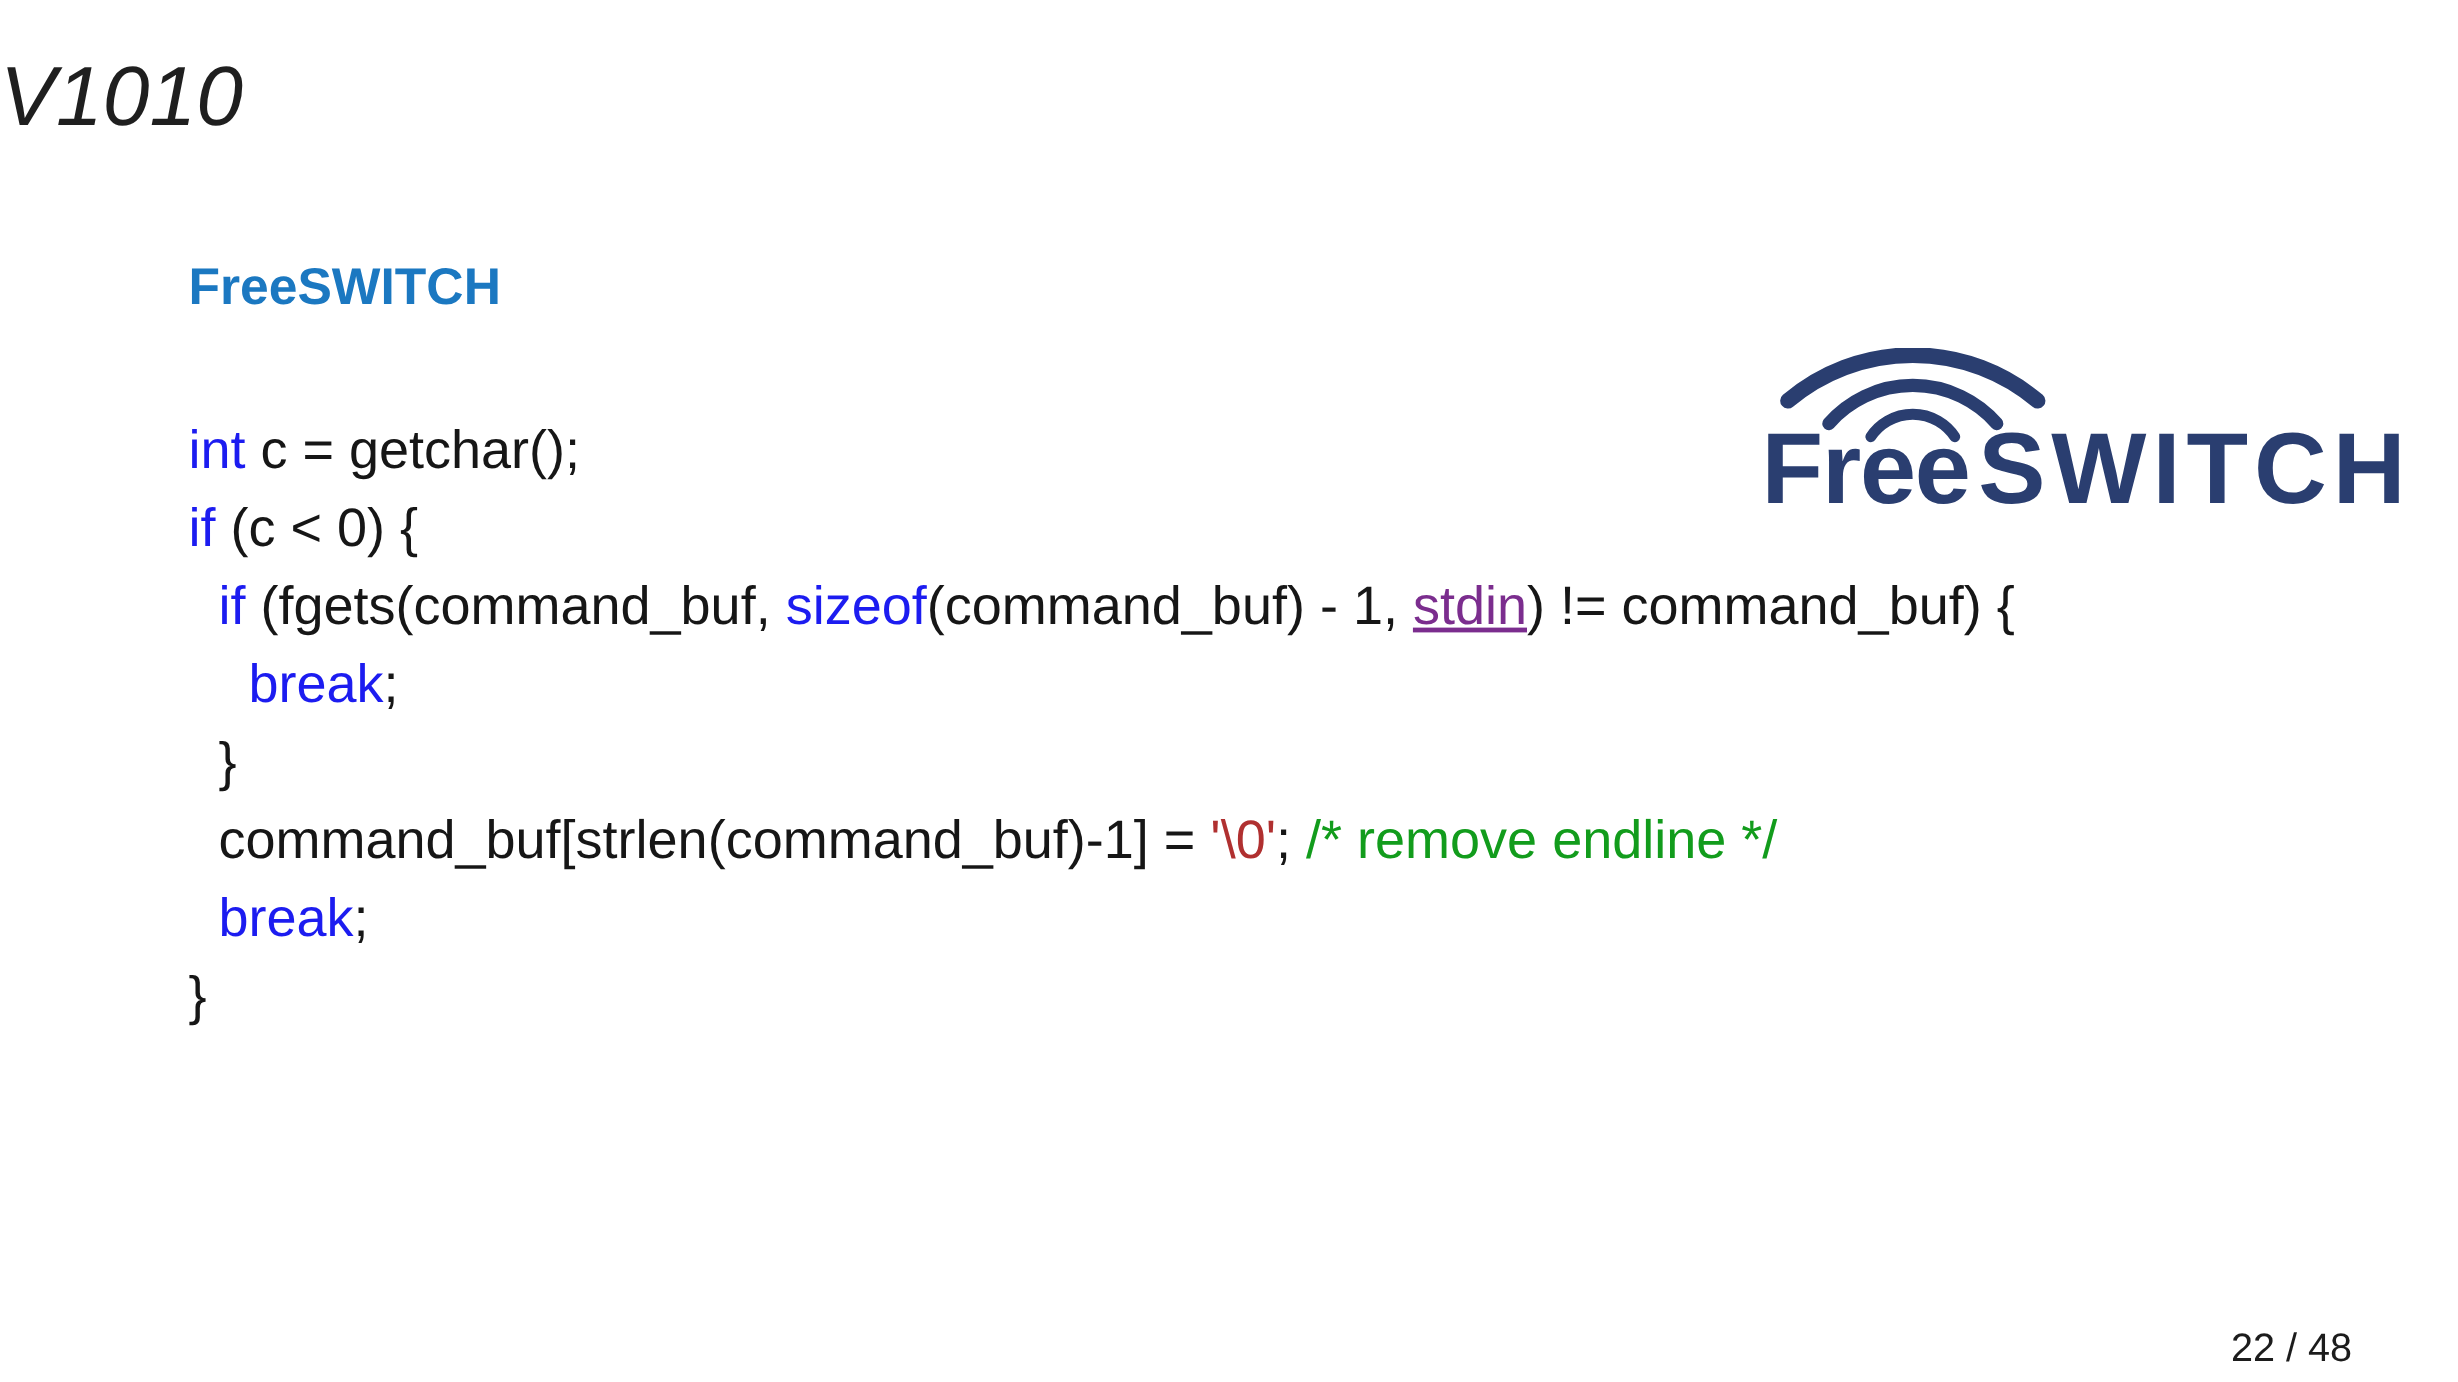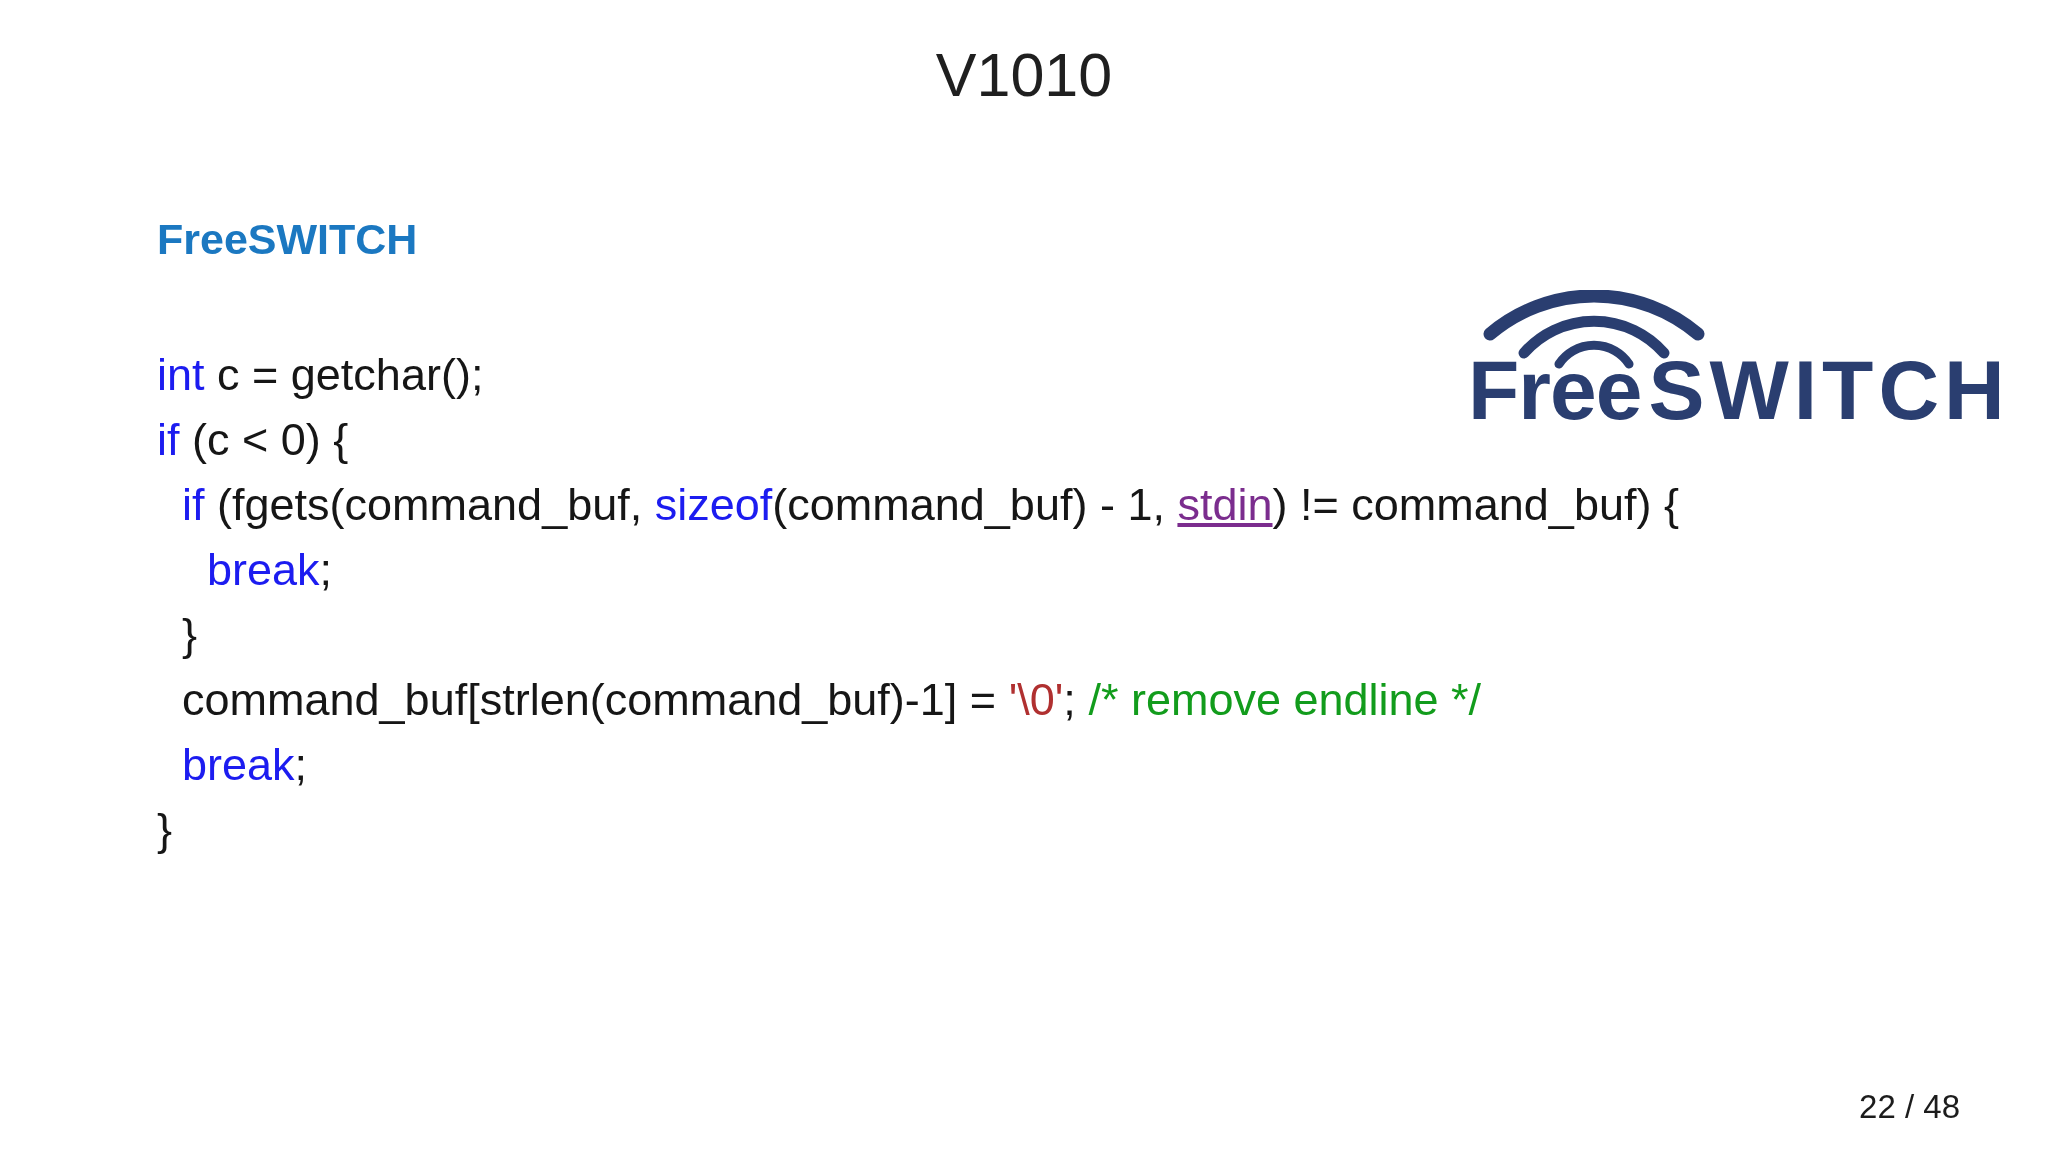--- a/index.html
+++ b/index.html
@@ -21,25 +21,26 @@
     --string-color: #b03030;
     --comment-color: #129c1c;
     --logo-color: #2a3e70;
   }
 
   .slide-title {
     position: absolute;
     top: 42px;
     left: 0;
     width: 100%;
-    text-align: center;
-    font-size: 61px;
+    text-align: left;
+    font-size: 70px;
     font-weight: 400;
     color: var(--title-color);
     line-height: 1.1;
+    font-style: italic;
   }
 
   .section-heading {
     position: absolute;
     left: 157px;
     top: 215px;
     font-size: 43px;
     font-weight: 700;
     color: var(--heading-color);
   }
@@ -93,21 +94,21 @@
   }
   .logo-text .logo-switch {
     letter-spacing: 5px;
     margin-left: 7px;
     text-align: center;
   }
 
   .page-number {
     position: absolute;
     right: 88px;
-    bottom: 26px;
+    bottom: 10px;
     font-size: 33px;
     color: #1c1c1c;
   }
 </style>
 </head>
 <body style="--title-color: #1f1f1f; --heading-color: #1b78c1; --code-color: #161616; --kw-color: #1c1cf0; --stdlib-color: #7b2d8e; --string-color: #b03030; --comment-color: #129c1c; --logo-color: #2a3e70; background: rgb(255, 255, 255);">
 
 <div class="slide-title">V1010</div>
 
 <div class="section-heading">FreeSWITCH</div>

